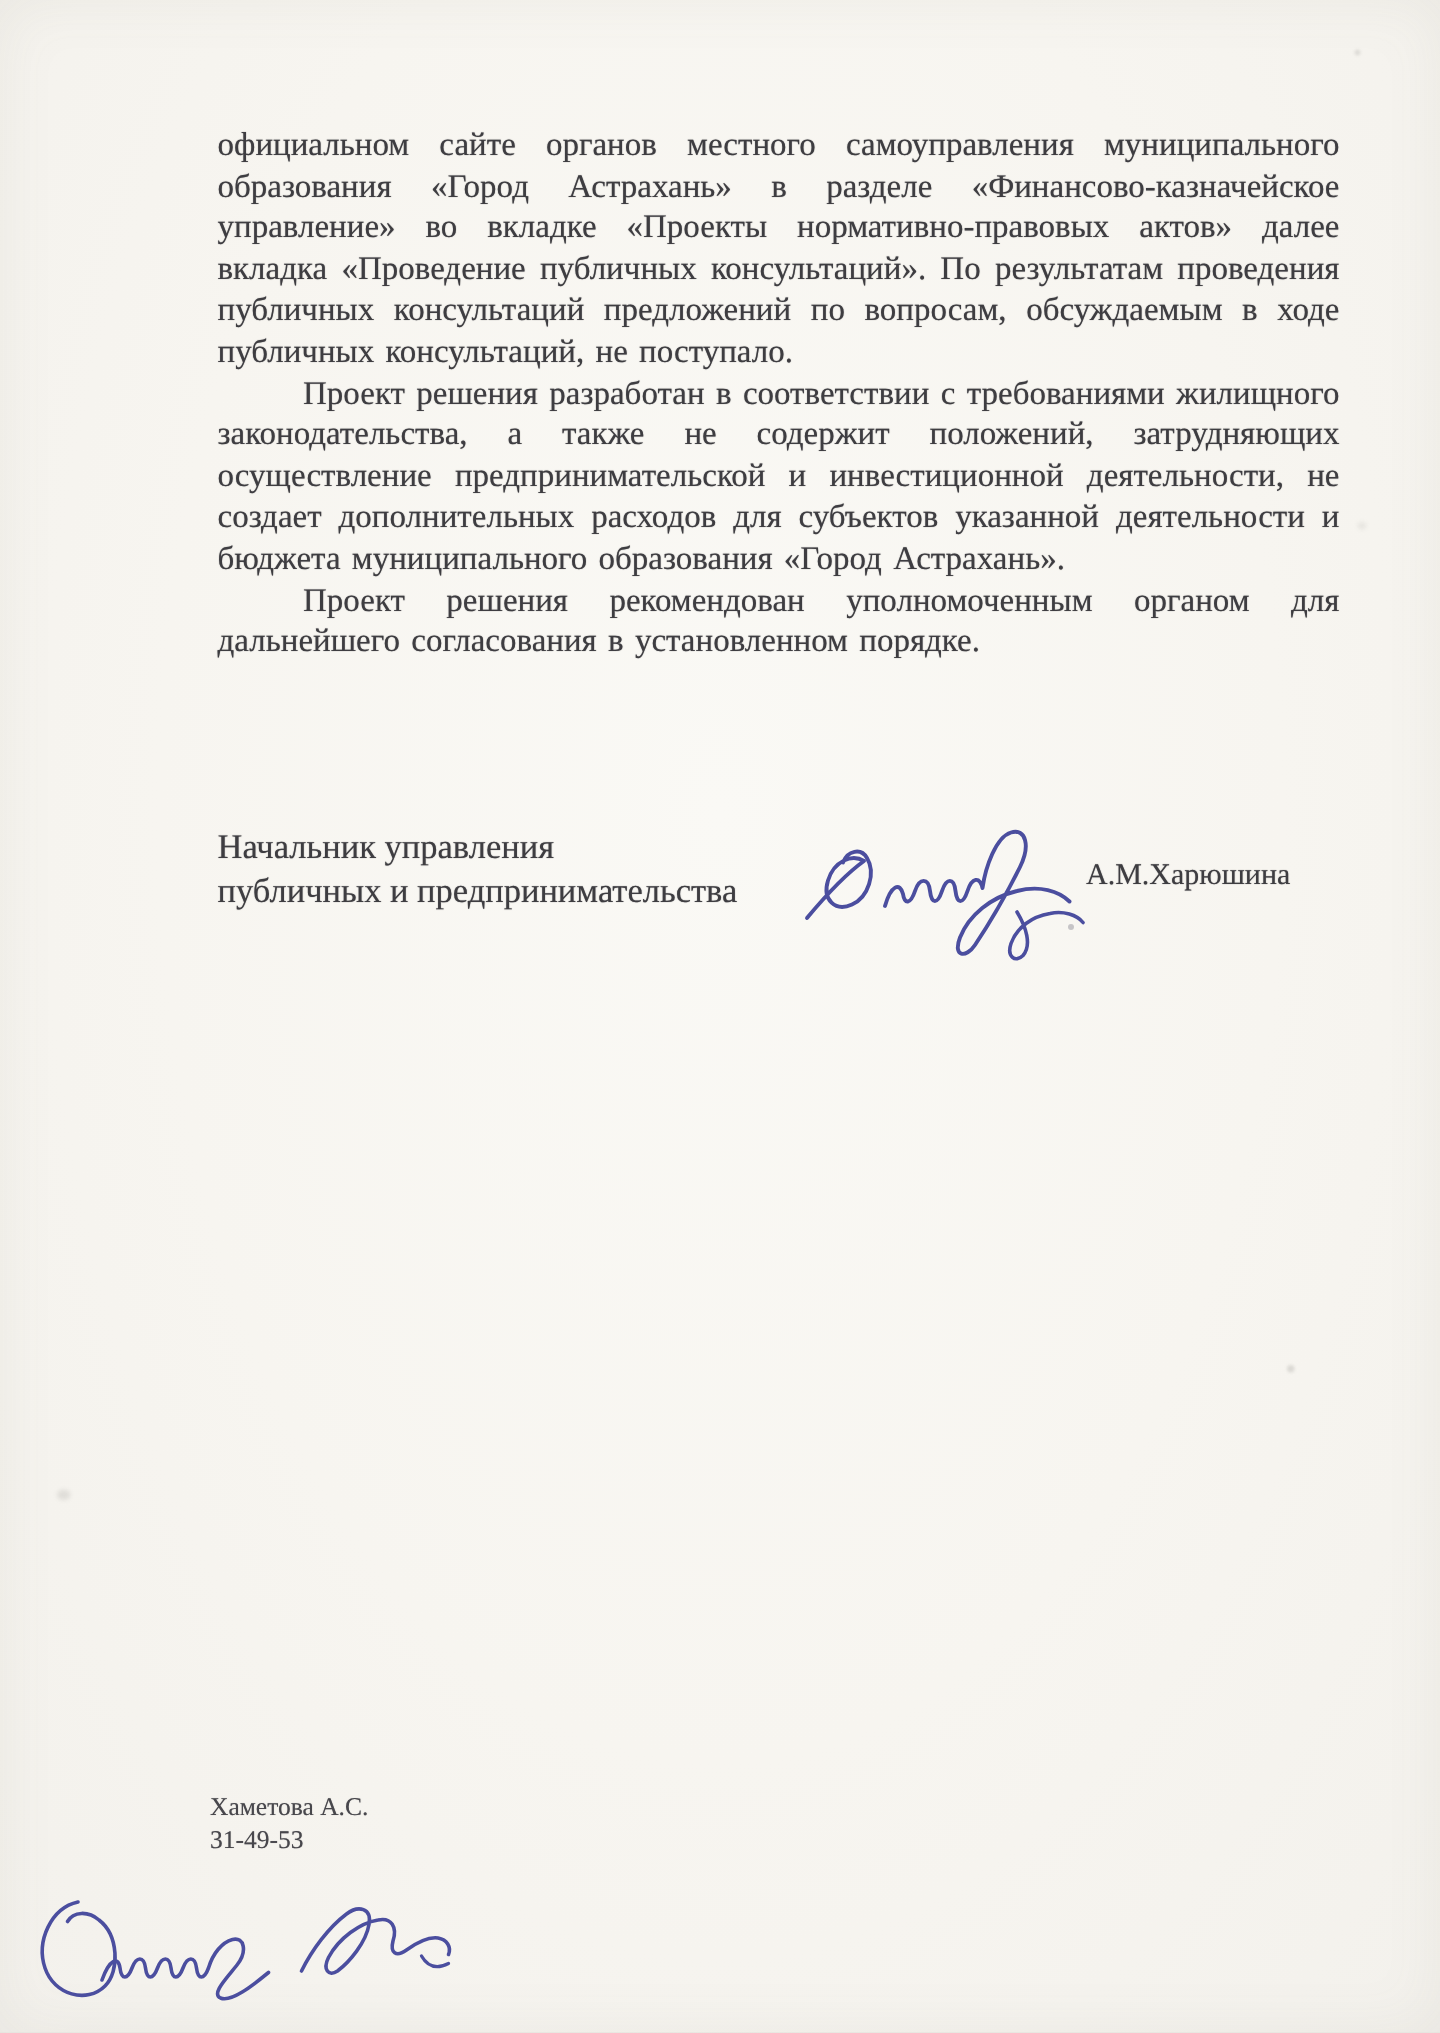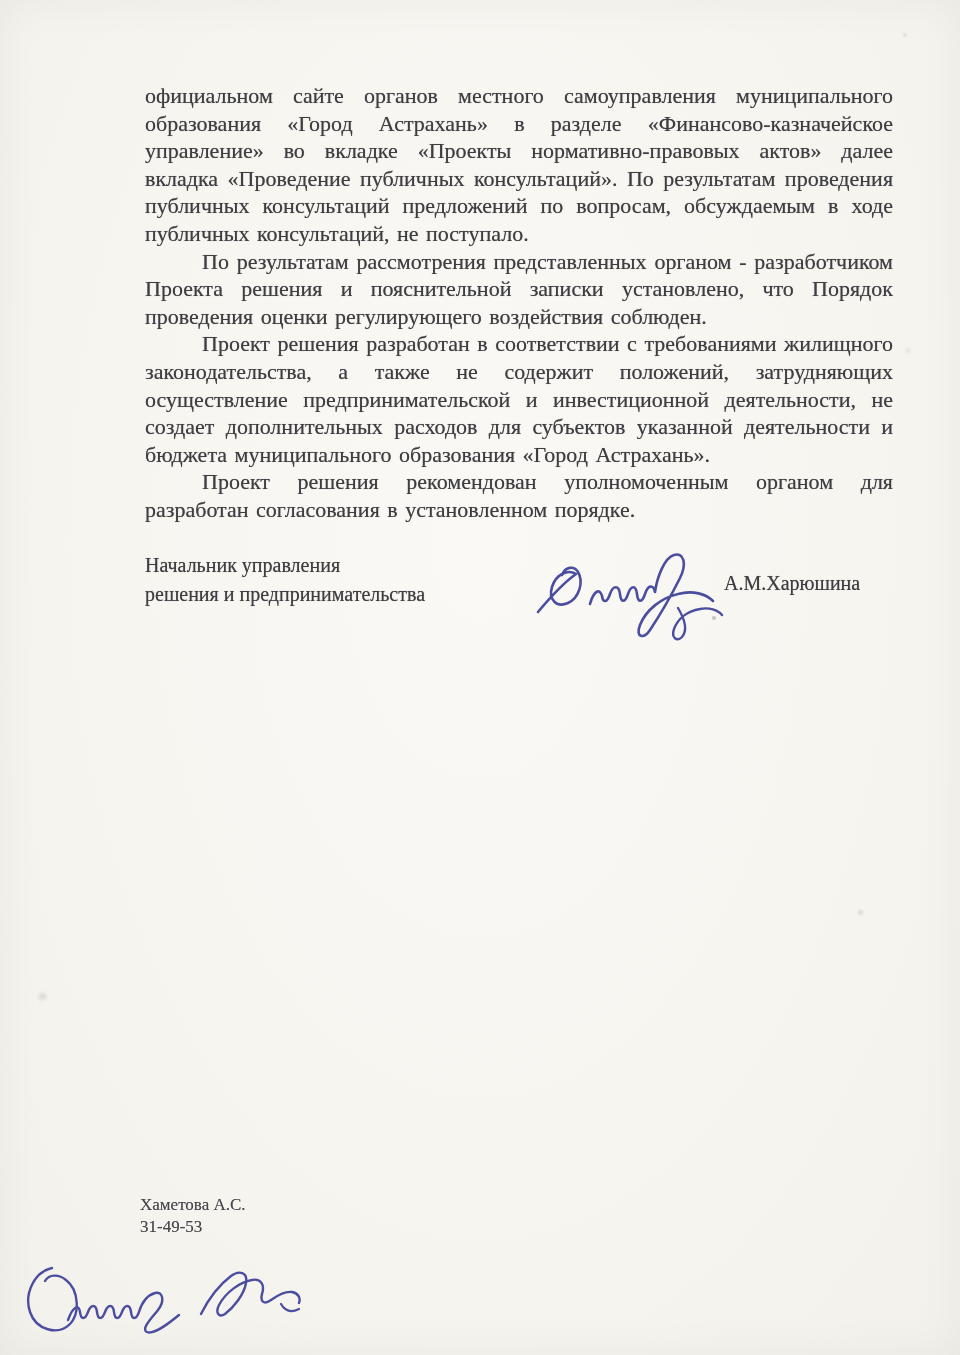--- a/index.html
+++ b/index.html
@@ -33,21 +33,21 @@
     word-spacing: 2px;
   }
   .doc-body p { margin: 0; }
   .doc-body p.indent { text-indent: 57px; }
 
   
   .sig-title {
     position: absolute;
     left: 145px;
     top: 551px;
-    font-size: 20px;
+    font-size: 23px;
     line-height: 28.5px;
     color: #3e3d41;
     text-shadow: 0 0 0.7px rgba(62,61,65,0.65);
     white-space: nowrap;
   }
   .sig-ink {
     position: absolute;
     left: 532px;
     top: 548px;
     width: 205px;
@@ -96,28 +96,27 @@
   .speck.s4 { left: 38px;  top: 993px; width: 9px; height: 7px; opacity: .20; filter: blur(1.5px); }
   .speck.s5 { left: 712px; top: 616px; width: 4px; height: 4px; opacity: .35; filter: blur(0.5px); background:#6a6a78; }
 </style>
 </head>
 <body>
 
 <div class="page">
 
   <main class="doc-body">
     <p>официальном сайте органов местного самоуправления муниципального образования «Город Астрахань» в разделе «Финансово-казначейское управление» во вкладке «Проекты нормативно-правовых актов» далее вкладка «Проведение публичных консультаций». По результатам проведения публичных консультаций предложений по вопросам, обсуждаемым в ходе публичных консультаций, не поступало.</p>
-    <p class="indent">По результатам рассмотрения представленных органом - разработчиком Проекта решения и пояснительной записки установлено, что Порядок проведения оценки регулирующего воздействия соблюден.</p>
     <p class="indent">Проект решения разработан в соответствии с требованиями жилищного законодательства, а также не содержит положений, затрудняющих осуществление предпринимательской и инвестиционной деятельности, не создает дополнительных расходов для субъектов указанной деятельности и бюджета муниципального образования «Город Астрахань».</p>
-    <p class="indent">Проект решения рекомендован уполномоченным органом для разработан согласования в установленном порядке.</p>
+    <p class="indent">Проект решения рекомендован уполномоченным органом для дальнейшего согласования в установленном порядке.</p>
   </main>
 
   <div class="sig-title">
     <div>Начальник управления</div>
-    <div>решения и предпринимательства</div>
+    <div>публичных и предпринимательства</div>
   </div>
 
   <svg class="sig-ink" viewBox="0 0 205 105" fill="none" stroke="#4b4e9f" stroke-linecap="round" stroke-linejoin="round">
 
     <path stroke-width="2.6" d="M6,64 C16,52 30,36 44,26 C36,21 24,26 20,39 C16,52 25,60 36,55 C47,50 52,34 46,24 C42,17 33,19 30,27"></path>
 
     <path stroke-width="2.6" d="M58,56 C62,42 68,40 70,48 C71,55 75,55 78,46 C81,37 87,37 88,46 C89,55 93,55 96,46 C99,37 104,37 105,46 C106,55 110,55 113,46 C116,37 121,36 123,44 C125,30 132,10 142,7 C152,4 155,16 148,30 C139,48 126,70 118,82 C112,91 103,90 108,77 C114,62 129,50 146,46 C161,42 174,46 181,53"></path>
 
     <path stroke-width="2.4" d="M146,60 C152,70 156,82 150,89 C145,94 139,90 142,81 C146,70 156,63 168,61 C177,59 186,62 190,67"></path>
   </svg>

